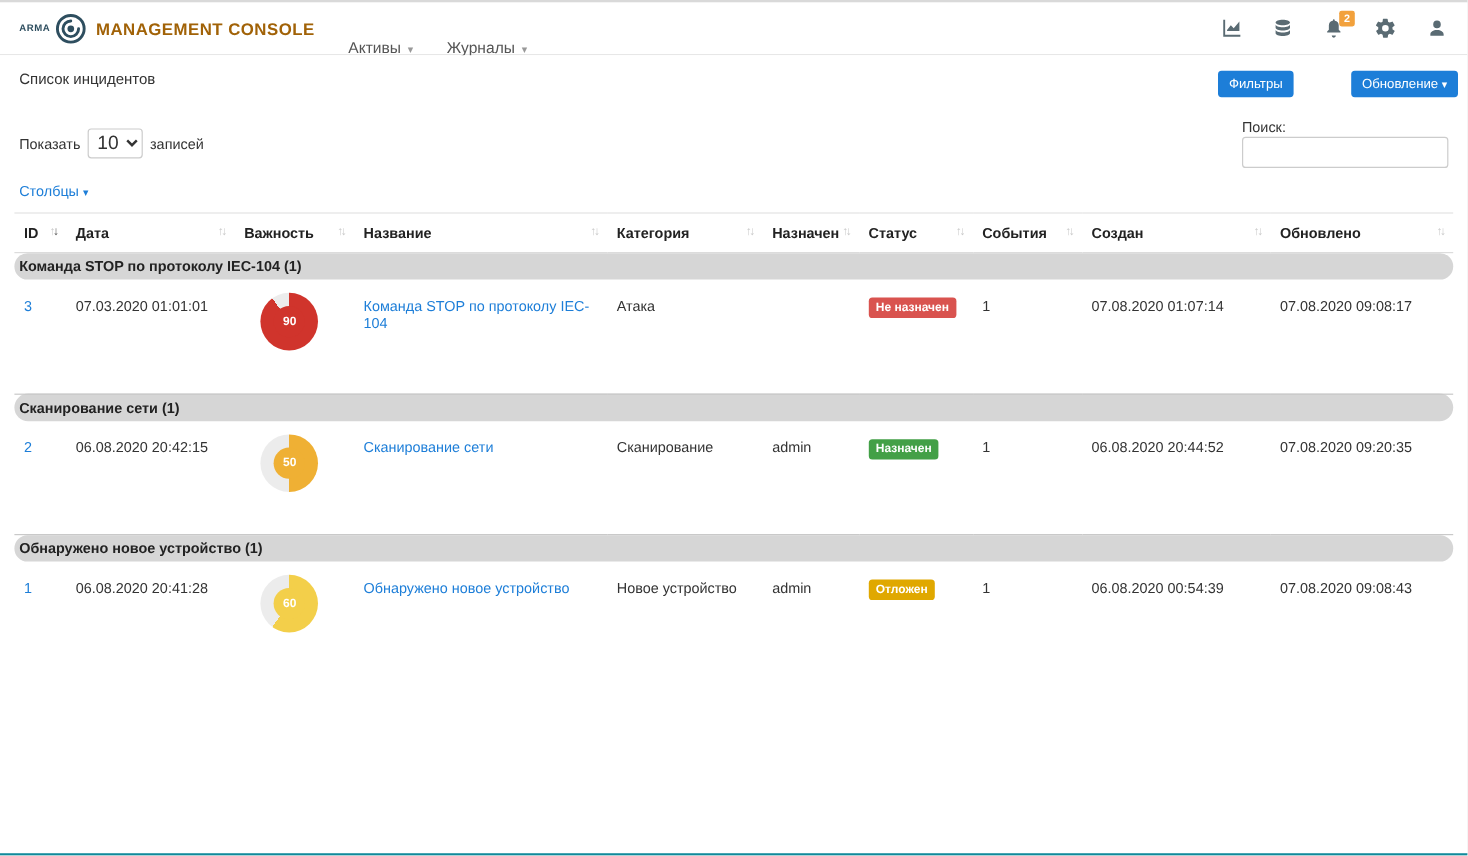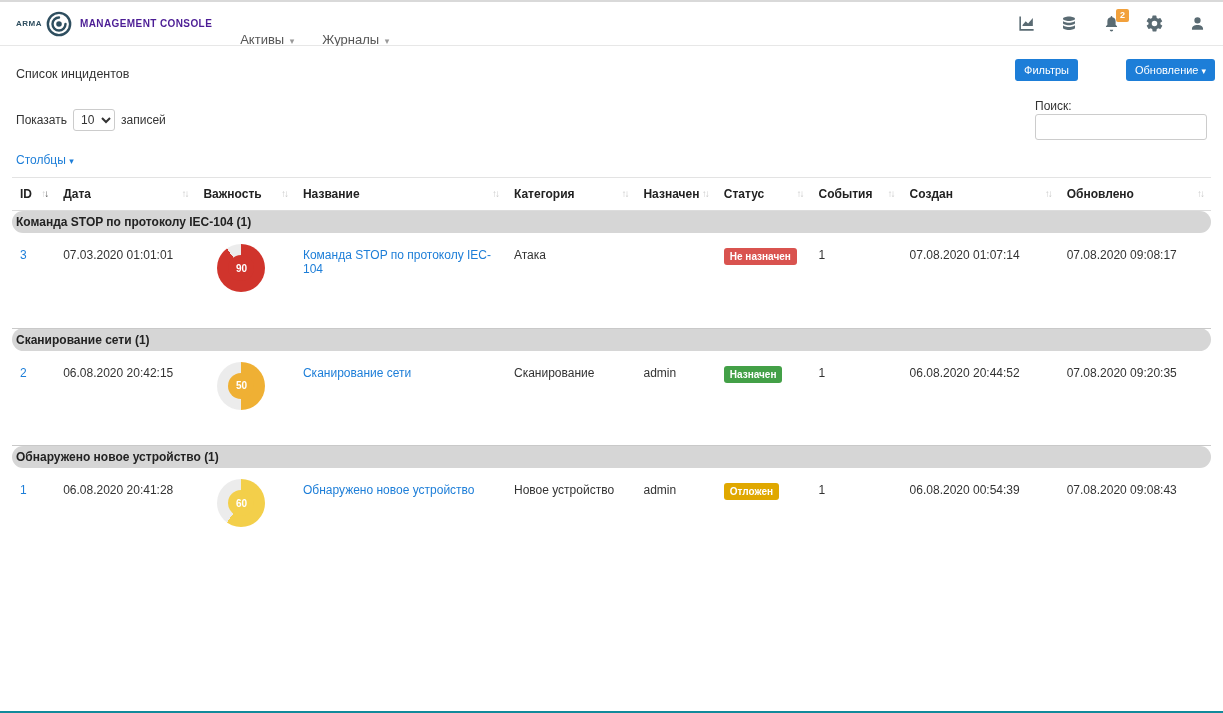--- a/index.html
+++ b/index.html
@@ -8,49 +8,49 @@
   .app { width:1223px; height:713px; margin:0 auto; background:#fff;
          border-top:2px solid #d9d9d9; border-bottom:2px solid #118a9b;
          display:flex; flex-direction:column; overflow:hidden; }
 
   
   .navbar { height:44px; display:flex; align-items:center; padding:0 16px;
             background:#fff; border-bottom:1px solid #e7e7e7; flex:0 0 auto; }
   .brand { display:flex; align-items:center; gap:4px; cursor:pointer; }
   .brand-arma { font-size:8px; font-weight:bold; color:#2e4e5f; letter-spacing:.5px; }
   .brand-swirl { display:block; }
-  .brand-name { font-size:10px; font-weight:bold; color:#4c1d95; letter-spacing:.4px; margin-left:4px; }
+  .brand-name { font-size:14px; font-weight:bold; color:#a16207; letter-spacing:.4px; margin-left:4px; }
   .menus { display:flex; align-items:center; margin-left:28px; gap:28px;margin-top:32px; }
   .menu-item { font-size:13px; color:#555; cursor:pointer; }
   .menu-item .caret { font-size:9px; color:#999; margin-left:2px; }
   .nav-icons { margin-left:auto; display:flex; align-items:center; gap:24px; }
   .nav-ic { position:relative; display:flex; align-items:center; cursor:pointer; }
   .nav-ic svg { fill:#5a6b73; }
   .bell-badge { position:absolute; top:-5px; right:-8px; background:#f2a13c; color:#fff;
                 font-size:9px; font-weight:bold; padding:1px 4px; border-radius:2px; line-height:11px; }
 
   
   .page-title-bar { background:#f5f5f5; padding:11px 16px 12px;
                     border-bottom:2px solid #118a9b; flex:0 0 auto; }
   .page-title-bar h1 { font-size:19px; font-weight:normal; color:#333; }
 
   
   .panel { flex:1 1 auto; display:flex; flex-direction:column; background:#fff; }
-  .panel-head { display:flex; align-items:flex-end; justify-content:space-between;
+  .panel-head { display:flex; align-items:flex-start; justify-content:space-between;
                 padding:13px 8px 10px 16px; }
   .panel-title { font-size:12.5px; color:#333; }
   .panel-actions { display:flex; gap:4px; }
   .btn-blue { background:#1d7ed8; color:#fff; border:none; border-radius:3px;
               font-size:11px; padding:5px 9px; cursor:pointer;
               font-family:"Liberation Sans","DejaVu Sans",sans-serif;margin-left:44px; }
   .btn-blue .caret-w { font-size:9px; margin-left:3px; }
 
   .controls { display:flex; align-items:center; justify-content:space-between; padding:8px 16px 2px; }
   .show-entries { font-size:12px; color:#333; display:flex; align-items:center; gap:6px; }
-  .show-entries select { font-size:12px; padding:2px 3px; border:1px solid #ccc; border-radius:3px;
+  .show-entries select { font-size:16px; padding:2px 3px; border:1px solid #ccc; border-radius:3px;
                          color:#333; background:#fff; }
   .search { font-size:12px; color:#333; display:flex; gap:1px;flex-direction:column; }
   .search input { width:172px; height:26px; border:1px solid #ccc; border-radius:3px; padding:0 6px;
                   font-size:12px; }
   .columns-row { padding:8px 16px 9px; }
   .columns-btn { color:#1d7ed8; font-size:12px; cursor:pointer; }
   .columns-btn .caret-b { font-size:9px; }
 
   
   .table-wrap { padding:0 12px; }

